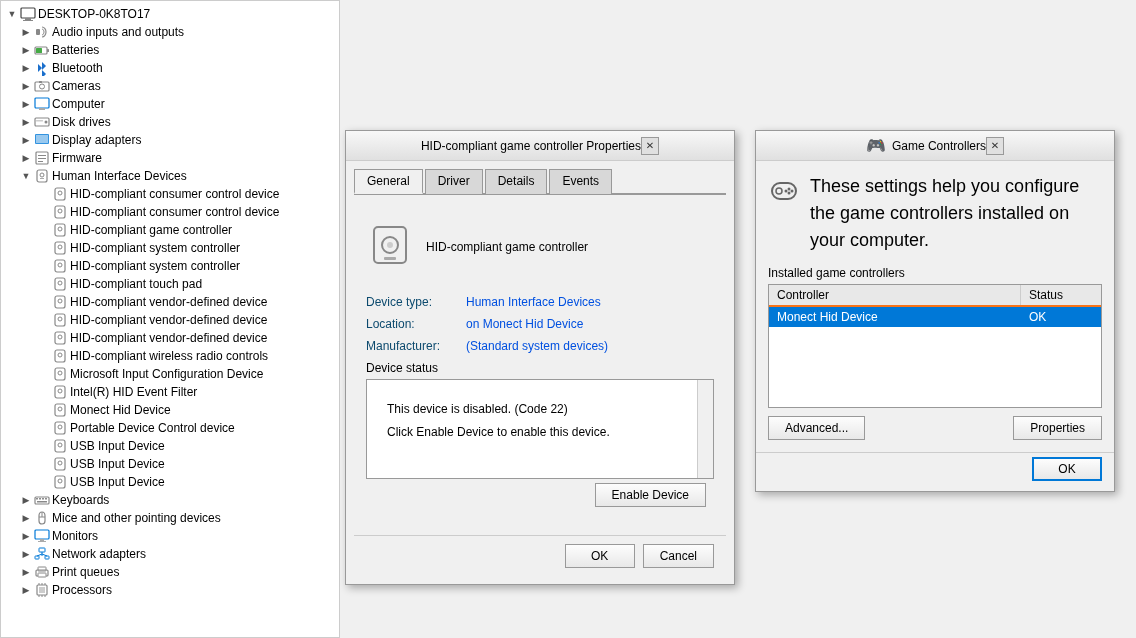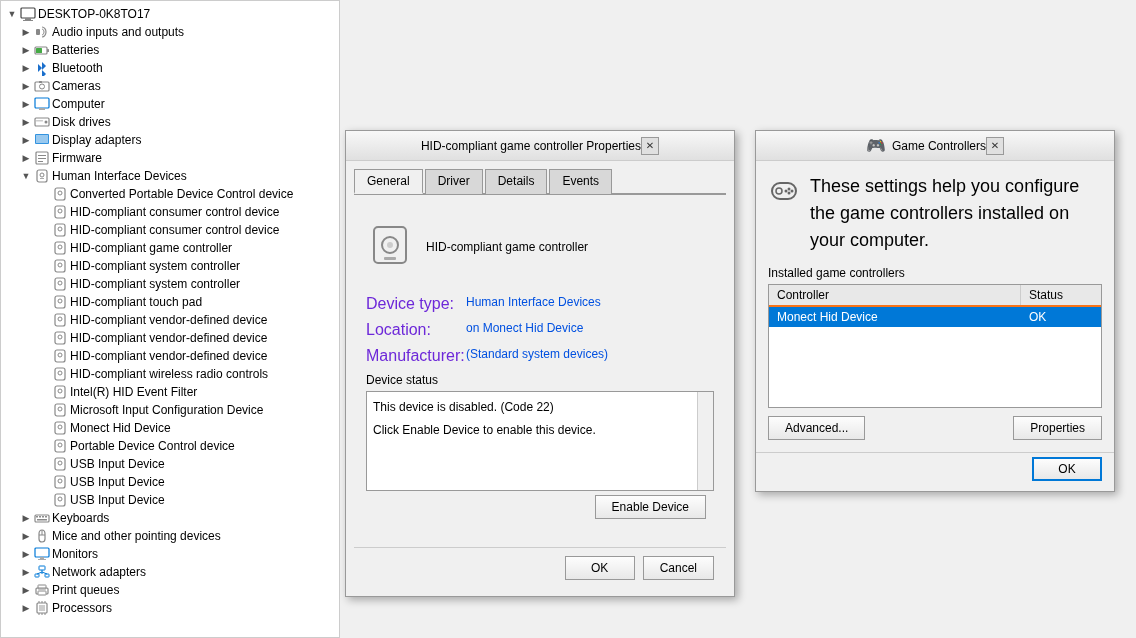--- a/index.html
+++ b/index.html
@@ -166,44 +166,44 @@
 
     
     .property-row {
       display: flex;
       margin-bottom: 8px;
       align-items: flex-start;
     }
 
     .property-label {
       width: 100px;
-      color: #6d28d9;
+      color: #0c4a6e;
       flex-shrink: 0;
-      font-size: 16px;
+      font-size: 12px;
     }
 
     .property-value {
       color: #0050e0;
       font-size: 12px;
     }
 
     
     .status-section {
       margin-top: 8px;
     }
 
     .status-section-title {
       font-size: 12px;
       margin-bottom: 4px;
     }
 
     .status-box {
       border: 1px solid #999;
       background: #fff;
-      padding: 6px;
+      padding: 20px;
       height: 100px;
       overflow: auto;
       position: relative;
       font-size: 12px;
     }
 
     .status-scrollbar {
       position: absolute;
       right: 0;
       top: 0;
@@ -487,30 +487,20 @@
       <span class="tree-icon">
         <svg viewBox="0 0 16 16" class="svg-icon">
             <rect x="3" y="2" width="10" height="12" rx="2" fill="none" stroke="#888" stroke-width="1.2"></rect>
             <circle cx="8" cy="7" r="2" fill="none" stroke="#888" stroke-width="1"></circle>
             <rect x="6" y="10" width="4" height="1" fill="#aaa"></rect>
           </svg>
       </span>
       <span class="tree-label">Human Interface Devices</span>
     </div>
 
-    <div class="tree-item indent-2">
-      <span class="expand-icon" style="width:14px;"></span>
-      <span class="tree-icon">
-        <svg viewBox="0 0 16 16" class="svg-icon">
-            <rect x="3" y="2" width="10" height="12" rx="2" fill="none" stroke="#888" stroke-width="1.2"></rect>
-            <circle cx="8" cy="7" r="2" fill="none" stroke="#888" stroke-width="1"></circle>
-          </svg>
-      </span>
-      <span class="tree-label">Converted Portable Device Control device</span>
-    </div>
 
     <div class="tree-item indent-2">
       <span class="expand-icon" style="width:14px;"></span>
       <span class="tree-icon">
         <svg viewBox="0 0 16 16" class="svg-icon">
             <rect x="3" y="2" width="10" height="12" rx="2" fill="none" stroke="#888" stroke-width="1.2"></rect>
             <circle cx="8" cy="7" r="2" fill="none" stroke="#888" stroke-width="1"></circle>
           </svg>
       </span>
       <span class="tree-label">HID-compliant consumer control device</span>
@@ -617,32 +607,32 @@
 
 
     <div class="tree-item indent-2">
       <span class="expand-icon" style="width:14px;"></span>
       <span class="tree-icon">
         <svg viewBox="0 0 16 16" class="svg-icon">
             <rect x="3" y="2" width="10" height="12" rx="2" fill="none" stroke="#888" stroke-width="1.2"></rect>
             <circle cx="8" cy="7" r="2" fill="none" stroke="#888" stroke-width="1"></circle>
           </svg>
       </span>
+      <span class="tree-label">Microsoft Input Configuration Device</span>
+    </div>
+
+    <div class="tree-item indent-2">
+      <span class="expand-icon" style="width:14px;"></span>
+      <span class="tree-icon">
+        <svg viewBox="0 0 16 16" class="svg-icon">
+            <rect x="3" y="2" width="10" height="12" rx="2" fill="none" stroke="#888" stroke-width="1.2"></rect>
+            <circle cx="8" cy="7" r="2" fill="none" stroke="#888" stroke-width="1"></circle>
+          </svg>
+      </span>
       <span class="tree-label">Intel(R) HID Event Filter</span>
-    </div>
-
-    <div class="tree-item indent-2">
-      <span class="expand-icon" style="width:14px;"></span>
-      <span class="tree-icon">
-        <svg viewBox="0 0 16 16" class="svg-icon">
-            <rect x="3" y="2" width="10" height="12" rx="2" fill="none" stroke="#888" stroke-width="1.2"></rect>
-            <circle cx="8" cy="7" r="2" fill="none" stroke="#888" stroke-width="1"></circle>
-          </svg>
-      </span>
-      <span class="tree-label">Microsoft Input Configuration Device</span>
     </div>
 
     <div class="tree-item indent-2">
       <span class="expand-icon" style="width:14px;"></span>
       <span class="tree-icon">
         <svg viewBox="0 0 16 16" class="svg-icon">
             <rect x="3" y="2" width="10" height="12" rx="2" fill="none" stroke="#888" stroke-width="1.2"></rect>
             <circle cx="8" cy="7" r="2" fill="none" stroke="#888" stroke-width="1"></circle>
           </svg>
       </span>

